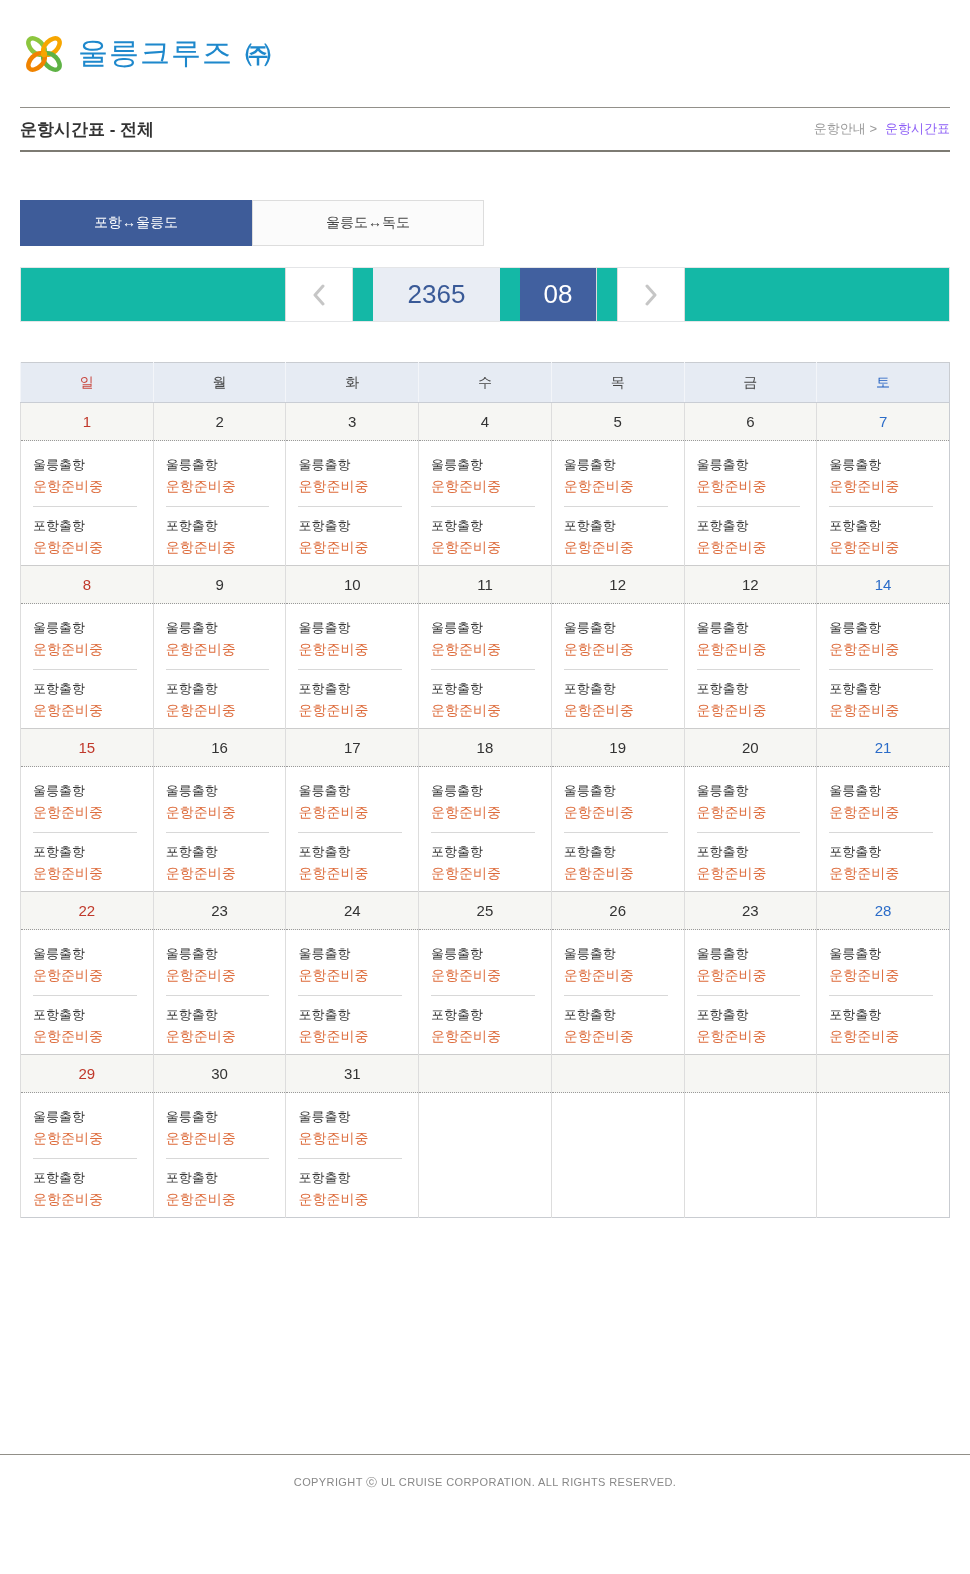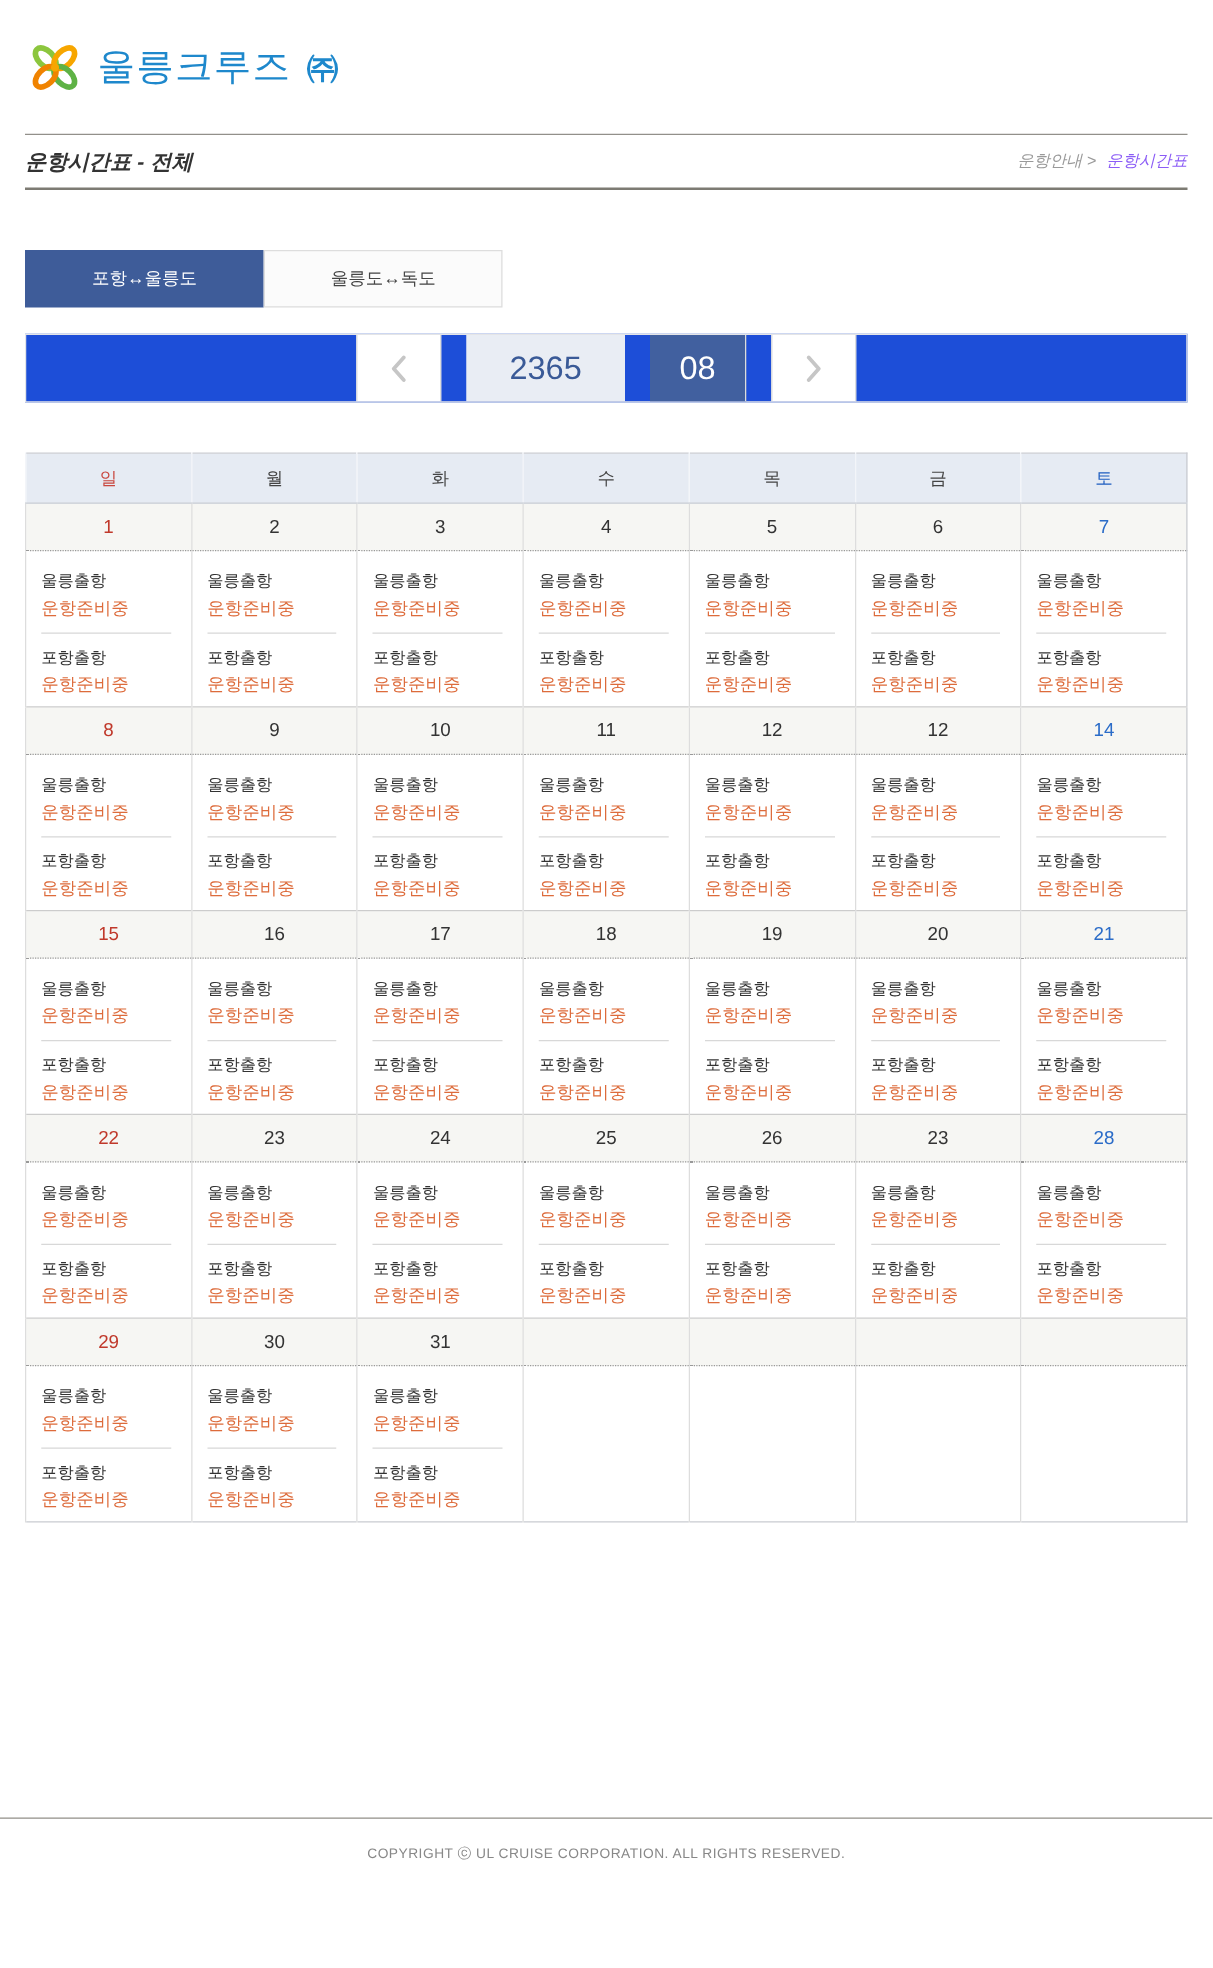--- a/index.html
+++ b/index.html
@@ -13,39 +13,39 @@
   
   .site-header { height:107px; margin:0 20px; display:flex; align-items:center; }
   .logo { display:flex; align-items:center; gap:10px; cursor:pointer; }
   .logo-text { font-size:30px; font-weight:normal; color:#1e88cc; letter-spacing:1px; }
   .logo-suffix { font-size:26px; font-weight:bold; color:#1e88cc; margin-left:2px; }
 
   
   .title-bar {
     margin:0 20px; height:45px;
     border-top:1px solid #92908a; border-bottom:2px solid #7d7b73;
-    display:flex; align-items:center; justify-content:space-between;font-style:italic;
+    display:flex; align-items:center; justify-content:space-between;
   }
   .page-title { font-size:17px; font-weight:bold; color:#333; }
   .breadcrumb { display:flex; align-items:center; gap:8px; font-size:13px; }
   .crumb-parent { color:#999; cursor:pointer; }
   .crumb-current { color:#8b5cf6; cursor:pointer; }
 
   
   .tabs { margin:48px 20px 0; display:flex; }
   .tab {
-    width:191px; height:46px; display:flex; align-items:center; justify-content:center;
+    width:232px; height:46px; display:flex; align-items:center; justify-content:center;
     font-size:14px; cursor:pointer;
   }
   .tab.active { background:#3e5c99; color:#fff; }
   .tab.inactive { background:#fbfbfb; border:1px solid #ddd; color:#444; }
 
   
   .month-nav {
-    margin:21px 20px 0; height:55px; background:#1d4ed8; border:1px solid #e4e5e7;
+    margin:21px 20px 0; height:55px; background:#14b8a6; border:1px solid #e4e5e7;
     display:flex; align-items:stretch; justify-content:center;gap:20px;
   }
   .mn-cell { display:flex; align-items:center; justify-content:center; }
   .mn-arrow { width:68px; background:#fff; border-left:1px solid #dcdcdc; border-right:1px solid #dcdcdc; cursor:pointer; }
   .mn-year { width:127px; background:#e9edf4; color:#3a5a97; font-size:26px; cursor:pointer; }
   .mn-month { width:77px; background:#41609f; color:#fff; font-size:26px; border-right:1px solid #dcdcdc; }
 
   
   .calendar-wrap { margin:40px 20px 0; }
   table.calendar { width:100%; border-collapse:collapse; border:1px solid #c9ccd1; table-layout:fixed; }

